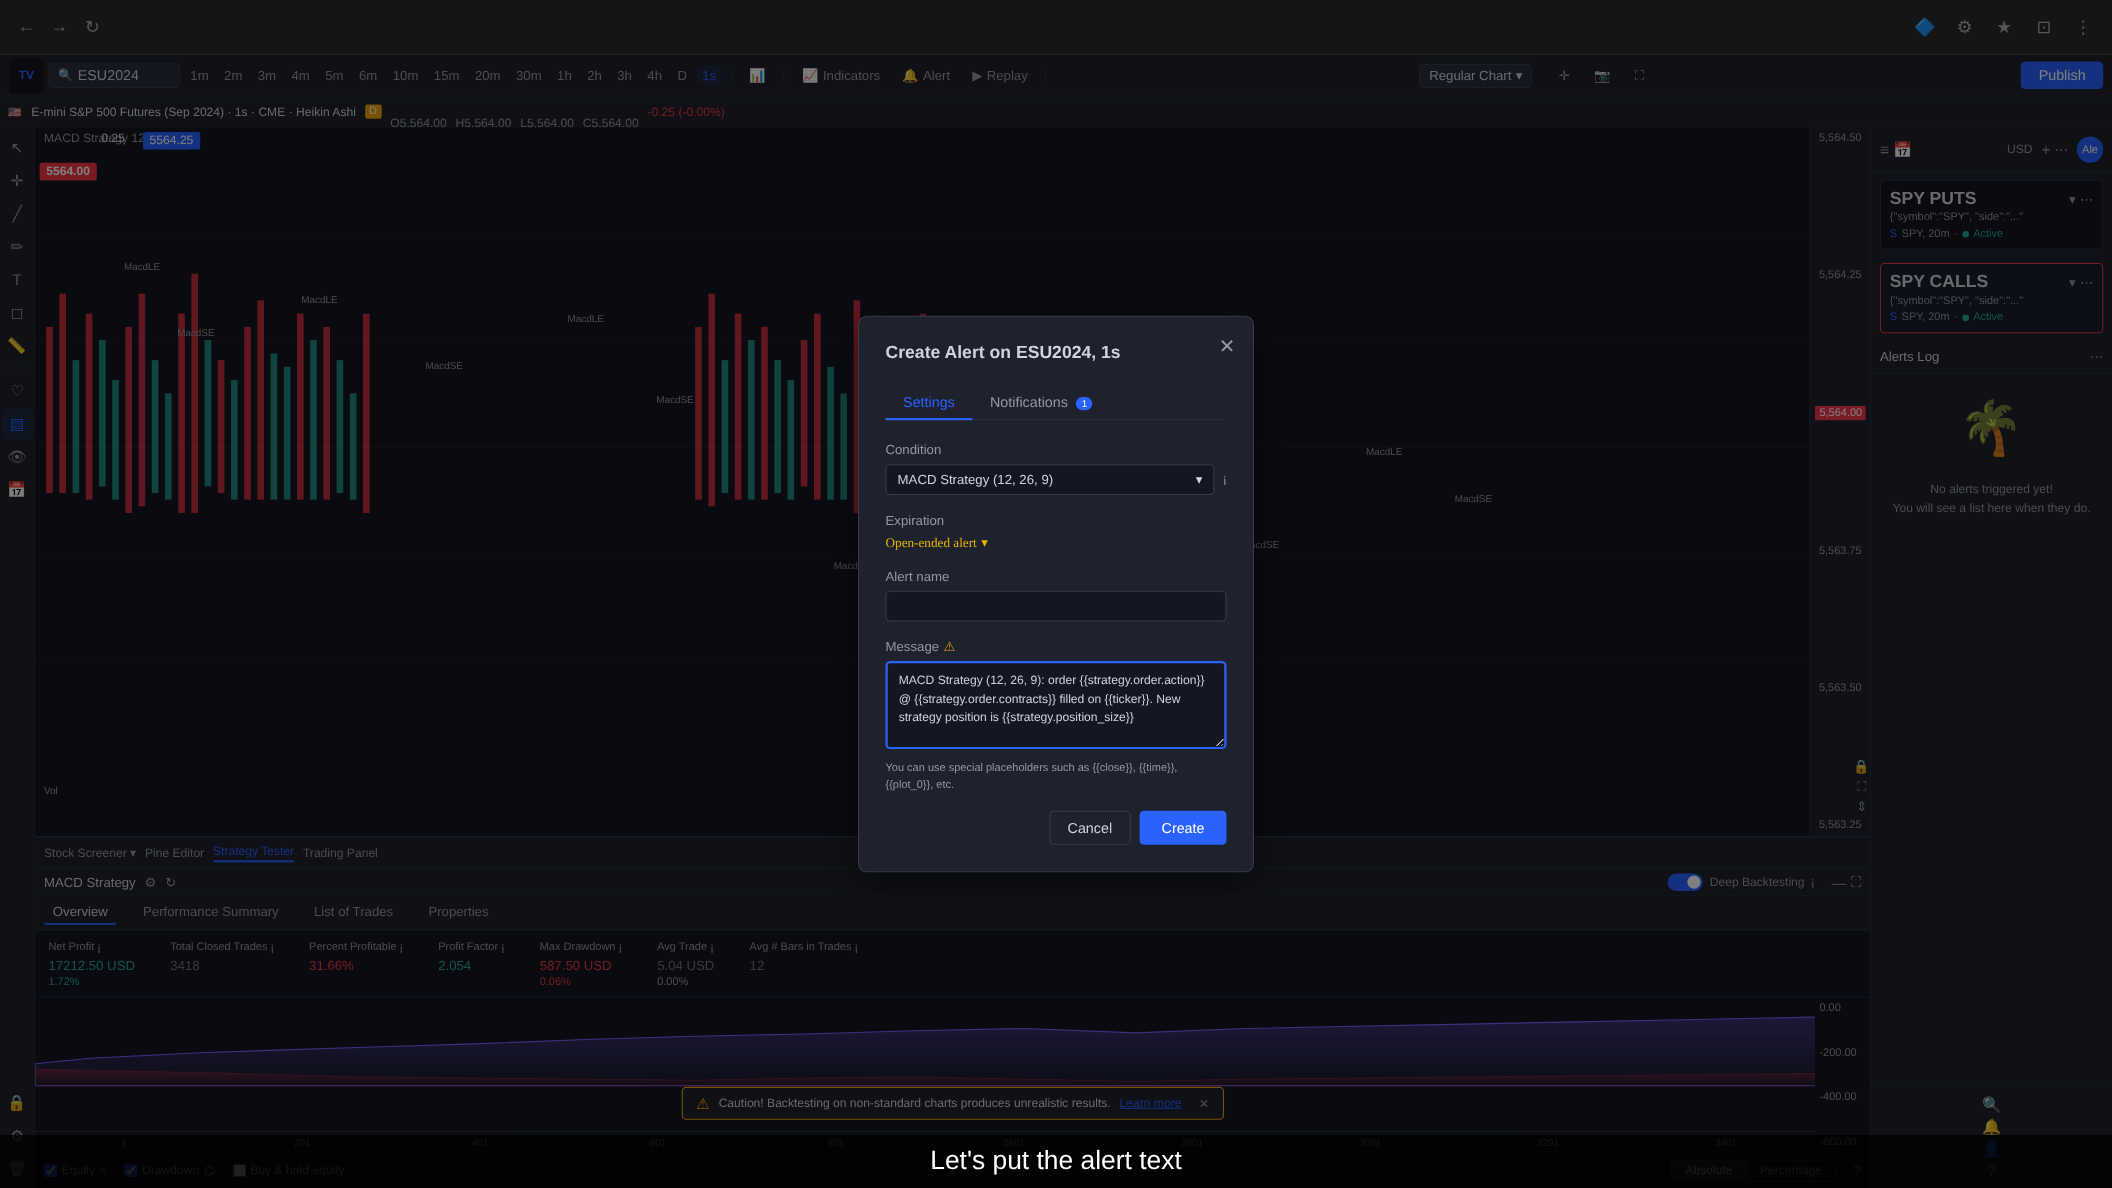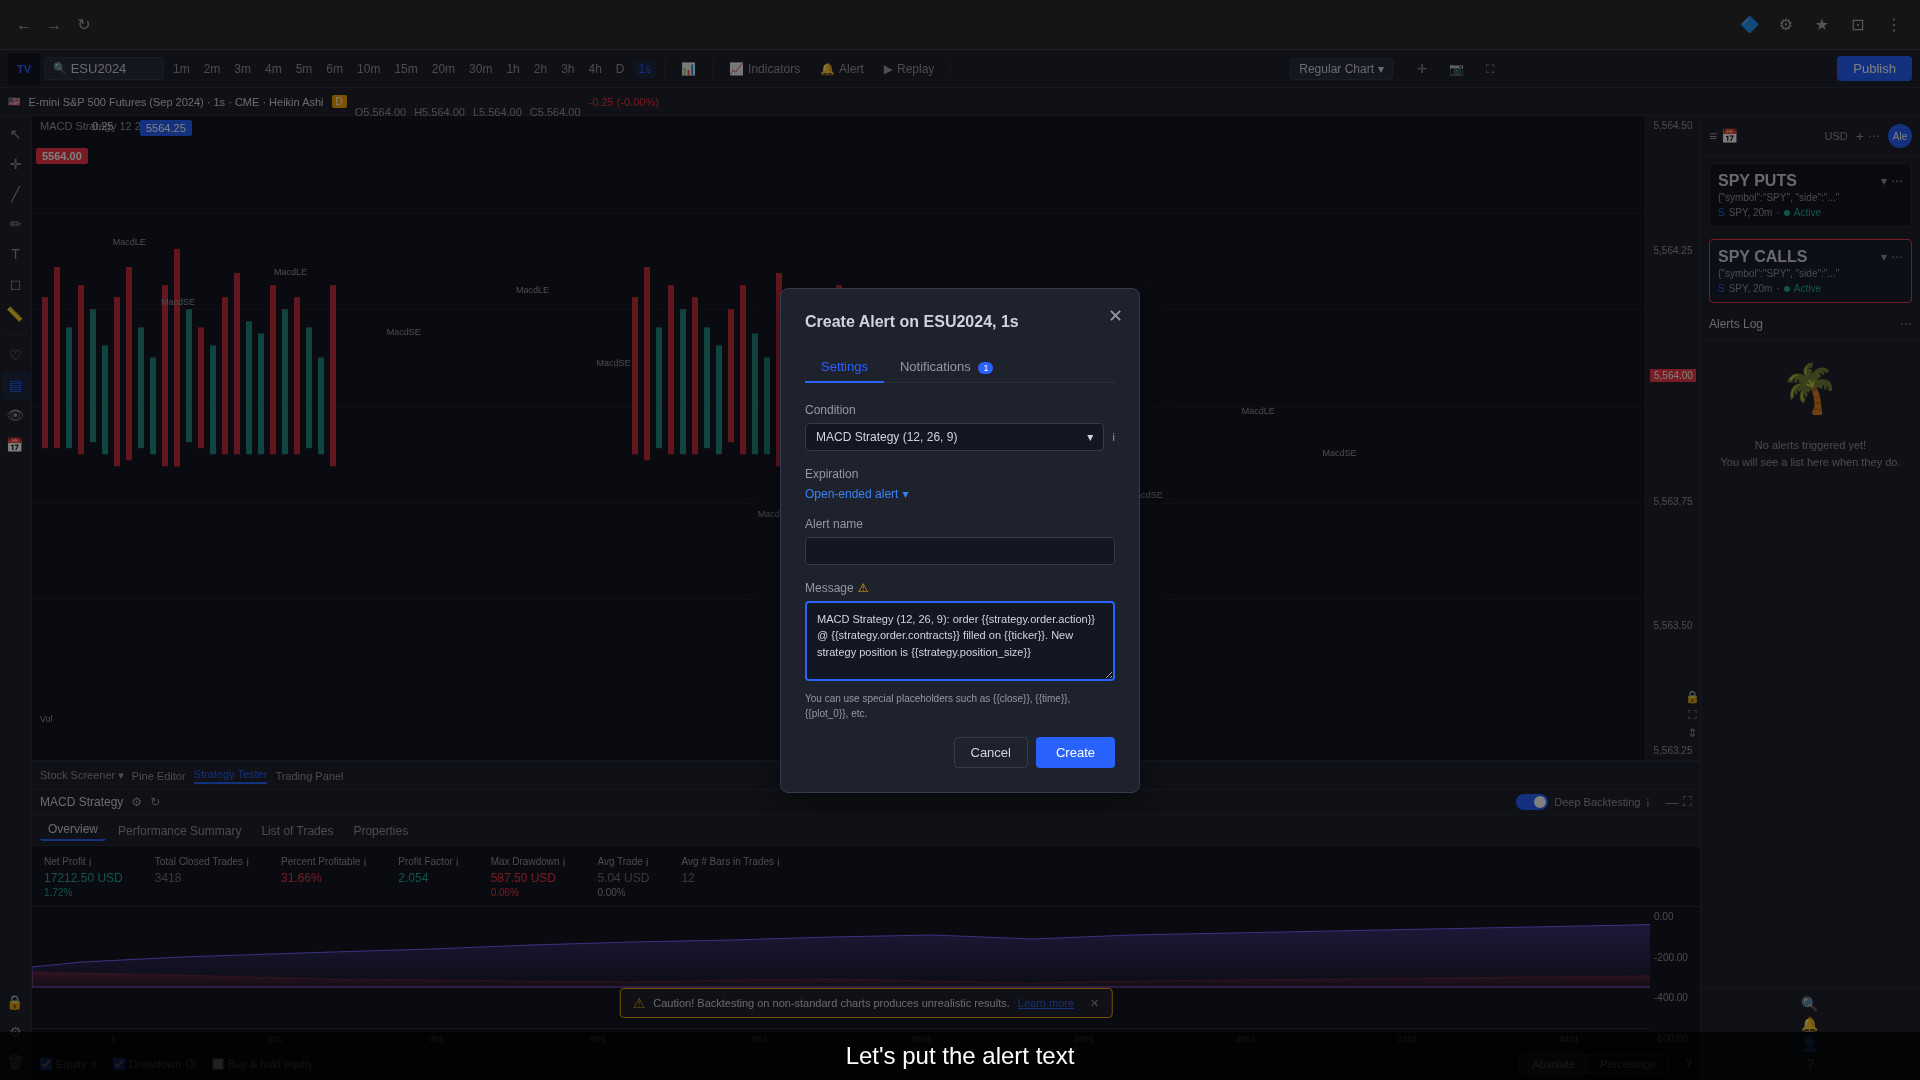--- a/index.html
+++ b/index.html
@@ -150,21 +150,21 @@
     .strategy-header {
       display: flex;
       align-items: center;
       padding: 4px 8px;
       background: #1e222d;
       border-bottom: 1px solid #2a2e3e;
       gap: 8px;
     }
     .strategy-name { color: #d1d4dc; font-size: 12px; font-weight: 500; }
     .strategy-tabs {
-      display: flex; gap: 4px; align-items: flex-end; padding: 4px 8px;
+      display: flex; gap: 16px; align-items: flex-start; padding: 4px 8px;
       border-bottom: 1px solid #2a2e3e; background: #1e222d;
     }
     .strat-tab {
       background: none; border: none; color: #9598a1; padding: 3px 8px;
       cursor: pointer; font-size: 12px; border-radius: 3px;
     }
     .strat-tab.active { color: #d1d4dc; border-bottom: 2px solid #2962ff; }
     .deep-backtesting {
       margin-left: auto; display: flex; align-items: center; gap: 6px; font-size: 11px; color: #9598a1;
     }
@@ -304,22 +304,22 @@
     }
     .btn-cancel {
       background: none; border: 1px solid #363a4d; color: #d1d4dc;
       padding: 7px 16px; border-radius: 4px; cursor: pointer; font-size: 13px;
     }
     .btn-create {
       background: #2962ff; border: none; color: white;
       padding: 7px 20px; border-radius: 4px; cursor: pointer; font-size: 13px; font-weight: 500;
     }
     .expiration-select {
-      background: none; border: none; color: #3b82f6; font-size: 12px;
-      cursor: pointer; display: flex; align-items: center; gap: 4px;
+      background: none; border: none; color: #eab308; font-size: 12px;
+      cursor: pointer; display: flex; align-items: center; gap: 4px; font-family: Liberation Serif, serif;
     }
     .info-icon {
       color: #9598a1; font-size: 11px; cursor: pointer;
     }
 
     
     .subtitle-bar {
       position: fixed;
       bottom: 0; left: 0; right: 0;
       background: rgba(0,0,0,0.75);
@@ -579,21 +579,21 @@
 
 
         <div style="position:absolute;bottom:20px;left:0;right:0;height:30px;">
           <svg width="100%" height="100%">
             <text x="8" y="12" fill="#9598a1" font-size="9">Vol</text>
           </svg>
         </div>
 
         <div style="position:absolute;left:4px;top:4px;background:#f23645;color:white;padding:2px 6px;border-radius:2px;font-size:11px;font-weight:600;margin-top:28px;">5564.00</div>
         <div style="position:absolute;left:60px;top:4px;color:#d1d4dc;font-size:11px;">0.25</div>
-        <div style="position:absolute;left:108px;top:4px;background:#2962ff;color:white;padding:2px 6px;border-radius:2px;font-size:11px;">5564.25</div>
+        <div style="position:absolute;left:98px;top:4px;background:#2962ff;color:white;padding:2px 6px;border-radius:2px;font-size:11px;">5564.25</div>
       </div>
 
       <div class="price-scale">
         <span>5,564.50</span>
         <span>5,564.25</span>
         <div style="background:#f23645;color:white;padding:1px 4px;font-size:10px;width:100%;text-align:center;">5,564.00</div>
         <span>5,563.75</span>
         <span>5,563.50</span>
         <span>5,563.25</span>
         <div style="position:absolute;bottom:20px;right:0;display:flex;flex-direction:column;align-items:center;gap:4px;">

